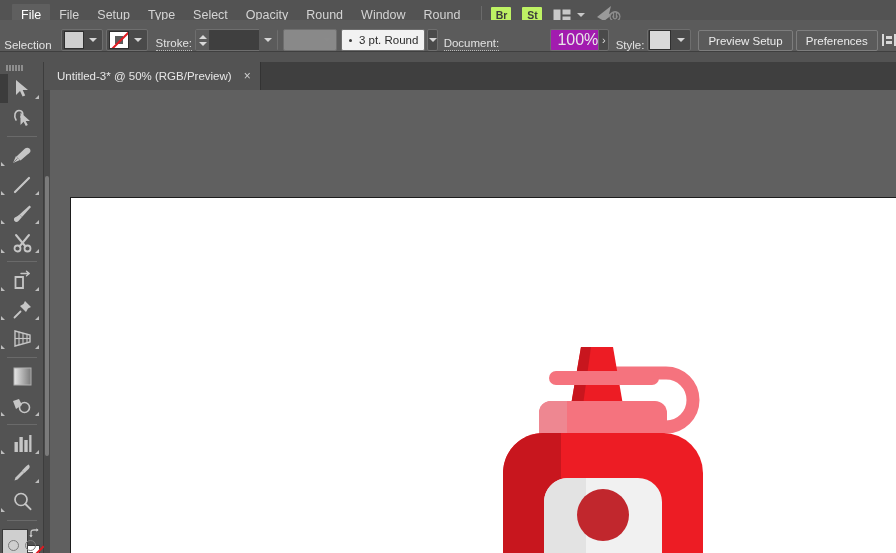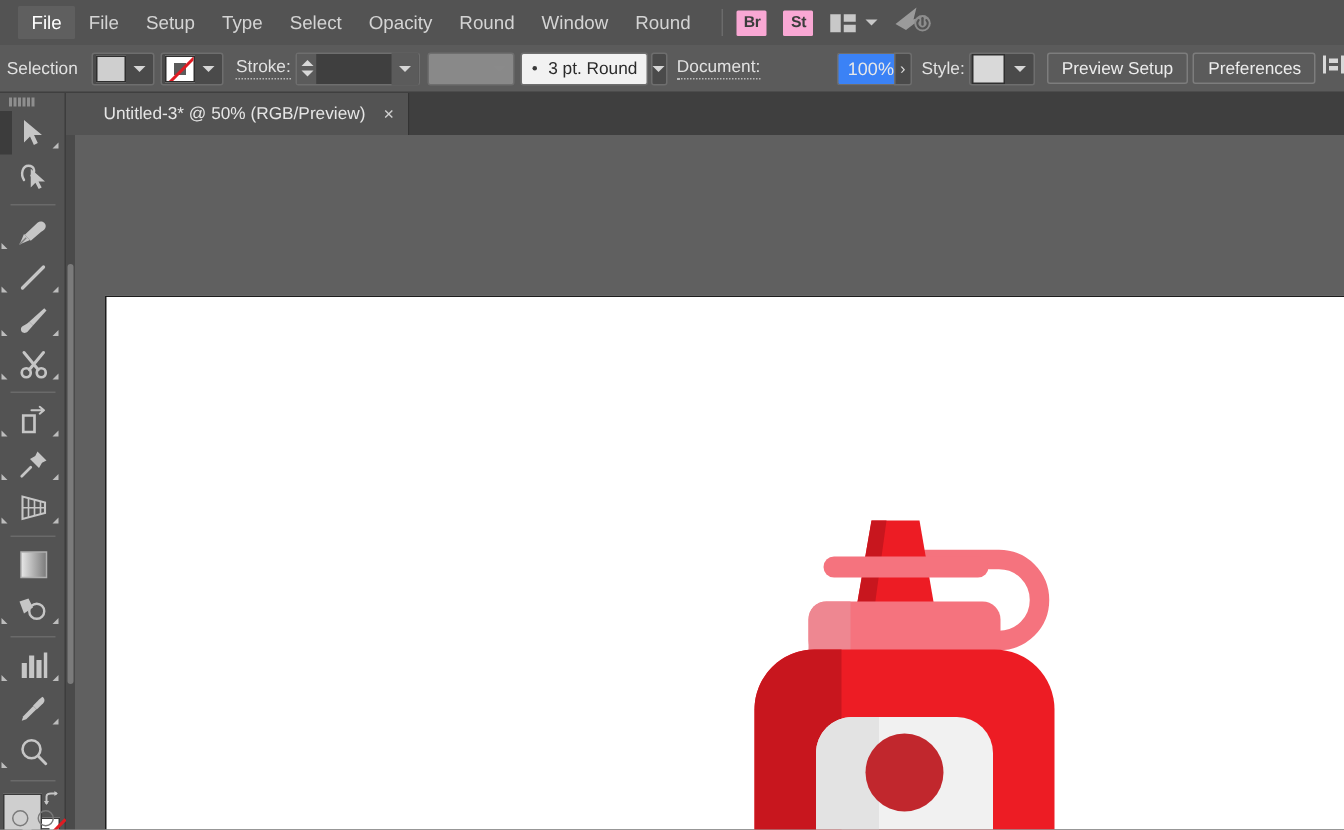--- a/index.html
+++ b/index.html
@@ -23,34 +23,34 @@
     color: #d4d4d4; font-size: 12.5px; padding: 4px 9px;
     line-height: 14px; border-radius: 1px; cursor: default;
     white-space: nowrap;
   }
   .menu-item.active { background: #5f5f5f; color: #ffffff; }
   .menu-sep {
     width: 1px; height: 18px; background: #6b6b6b; margin: 0 9px 0 12px;
   }
   .mb-right { display: flex; align-items: center; gap: 11px; }
   .app-chip {
-    width: 20px; height: 17px; background: #f9a8d4; color: #3c3c3c;
+    width: 20px; height: 17px; background: #bef264; color: #3c3c3c;
     font-size: 10.5px; font-weight: bold; display: flex;
     align-items: center; justify-content: center; border-radius: 1px;
     letter-spacing: -0.2px;
   }
   .ws-icon { display: flex; align-items: center; gap: 6px; }
   .chev { width: 0; height: 0; border-left: 4px solid transparent;
     border-right: 4px solid transparent; border-top: 4px solid #c8c8c8; }
 
   
   .controlbar {
-    position: absolute; left: 0; top: 30px; width: 896px; height: 32px;
+    position: absolute; left: 0; top: 20px; width: 896px; height: 32px;
     background: #5b5b5b; border-bottom: 1px solid #3f3f3f;
-    display: flex; align-items: center;
+    display: flex; align-items: flex-end;
   }
   .cb-label { color: #e2e2e2; font-size: 11.5px; white-space: nowrap; }
   .cb-label.dotted { border-bottom: 1px dotted #b9b9b9; padding-bottom: 1px; }
   .swatch-group {
     display: flex; align-items: center; background: #4a4a4a;
     border: 1px solid #6e6e6e; height: 22px; border-radius: 2px;
   }
   .swatch {
     width: 20px; height: 18px; margin: 1px 0 1px 2px;
     border: 1px solid #2f2f2f;
@@ -89,22 +89,22 @@
   .profile-fill { flex: 1; height: 100%; }
   .brush-box {
     height: 22px; background: #f2f2f2; border: 1px solid #6e6e6e;
     border-radius: 2px; display: flex; align-items: center;
     padding: 0 6px 0 7px; gap: 7px;
   }
   .brush-dot { width: 3px; height: 3px; border-radius: 50%; background: #3a3a3a; }
   .brush-txt { color: #2b2b2b; font-size: 11.5px; white-space: nowrap; }
 
   .opacity-field {
-    width: 60px; height: 22px; background: #3b82f6; color: #e8e8e8;
-    font-size: 12px; display: flex; align-items: center;
+    width: 60px; height: 22px; background: #a21caf; color: #e8e8e8;
+    font-size: 16px; display: flex; align-items: center;
     padding-left: 6px; border: 1px solid #6e6e6e; border-right: none;
     border-radius: 2px 0 0 2px;
     margin-left: 48px;
   }
   .opacity-arrow {
     width: 19px; height: 22px; background: #4a4a4a; border: 1px solid #6e6e6e;
     border-radius: 0 2px 2px 0; display: flex; align-items: center;
     justify-content: center; color: #dcdcdc; font-size: 11px;
   }
   .style-swatch {
@@ -121,21 +121,21 @@
   .tabbar {
     position: absolute; left: 0; top: 62px; width: 896px; height: 28px;
     background: #3f3f3f;
   }
   .doc-tab {
     position: absolute; left: 44px; top: 0; height: 28px;
     background: #535353; display: flex; align-items: center;
     padding: 0 9px 0 13px; gap: 12px;
     border-right: 1px solid #333;
   }
-  .doc-tab-title { color: #e6e6e6; font-size: 11.5px; white-space: nowrap; margin-left: 12px; }
+  .doc-tab-title { color: #e6e6e6; font-size: 11.5px; white-space: nowrap; }
   .doc-tab-close { color: #d0d0d0; font-size: 12px; line-height: 10px; }
 
   
   .toolbar {
     position: absolute; left: 0; top: 62px; width: 44px; height: 491px;
     background: #535353; border-right: 1px solid #3d3d3d;
   }
   .tb-grip {
     height: 12px; display: flex; align-items: center; padding-left: 6px;
   }

